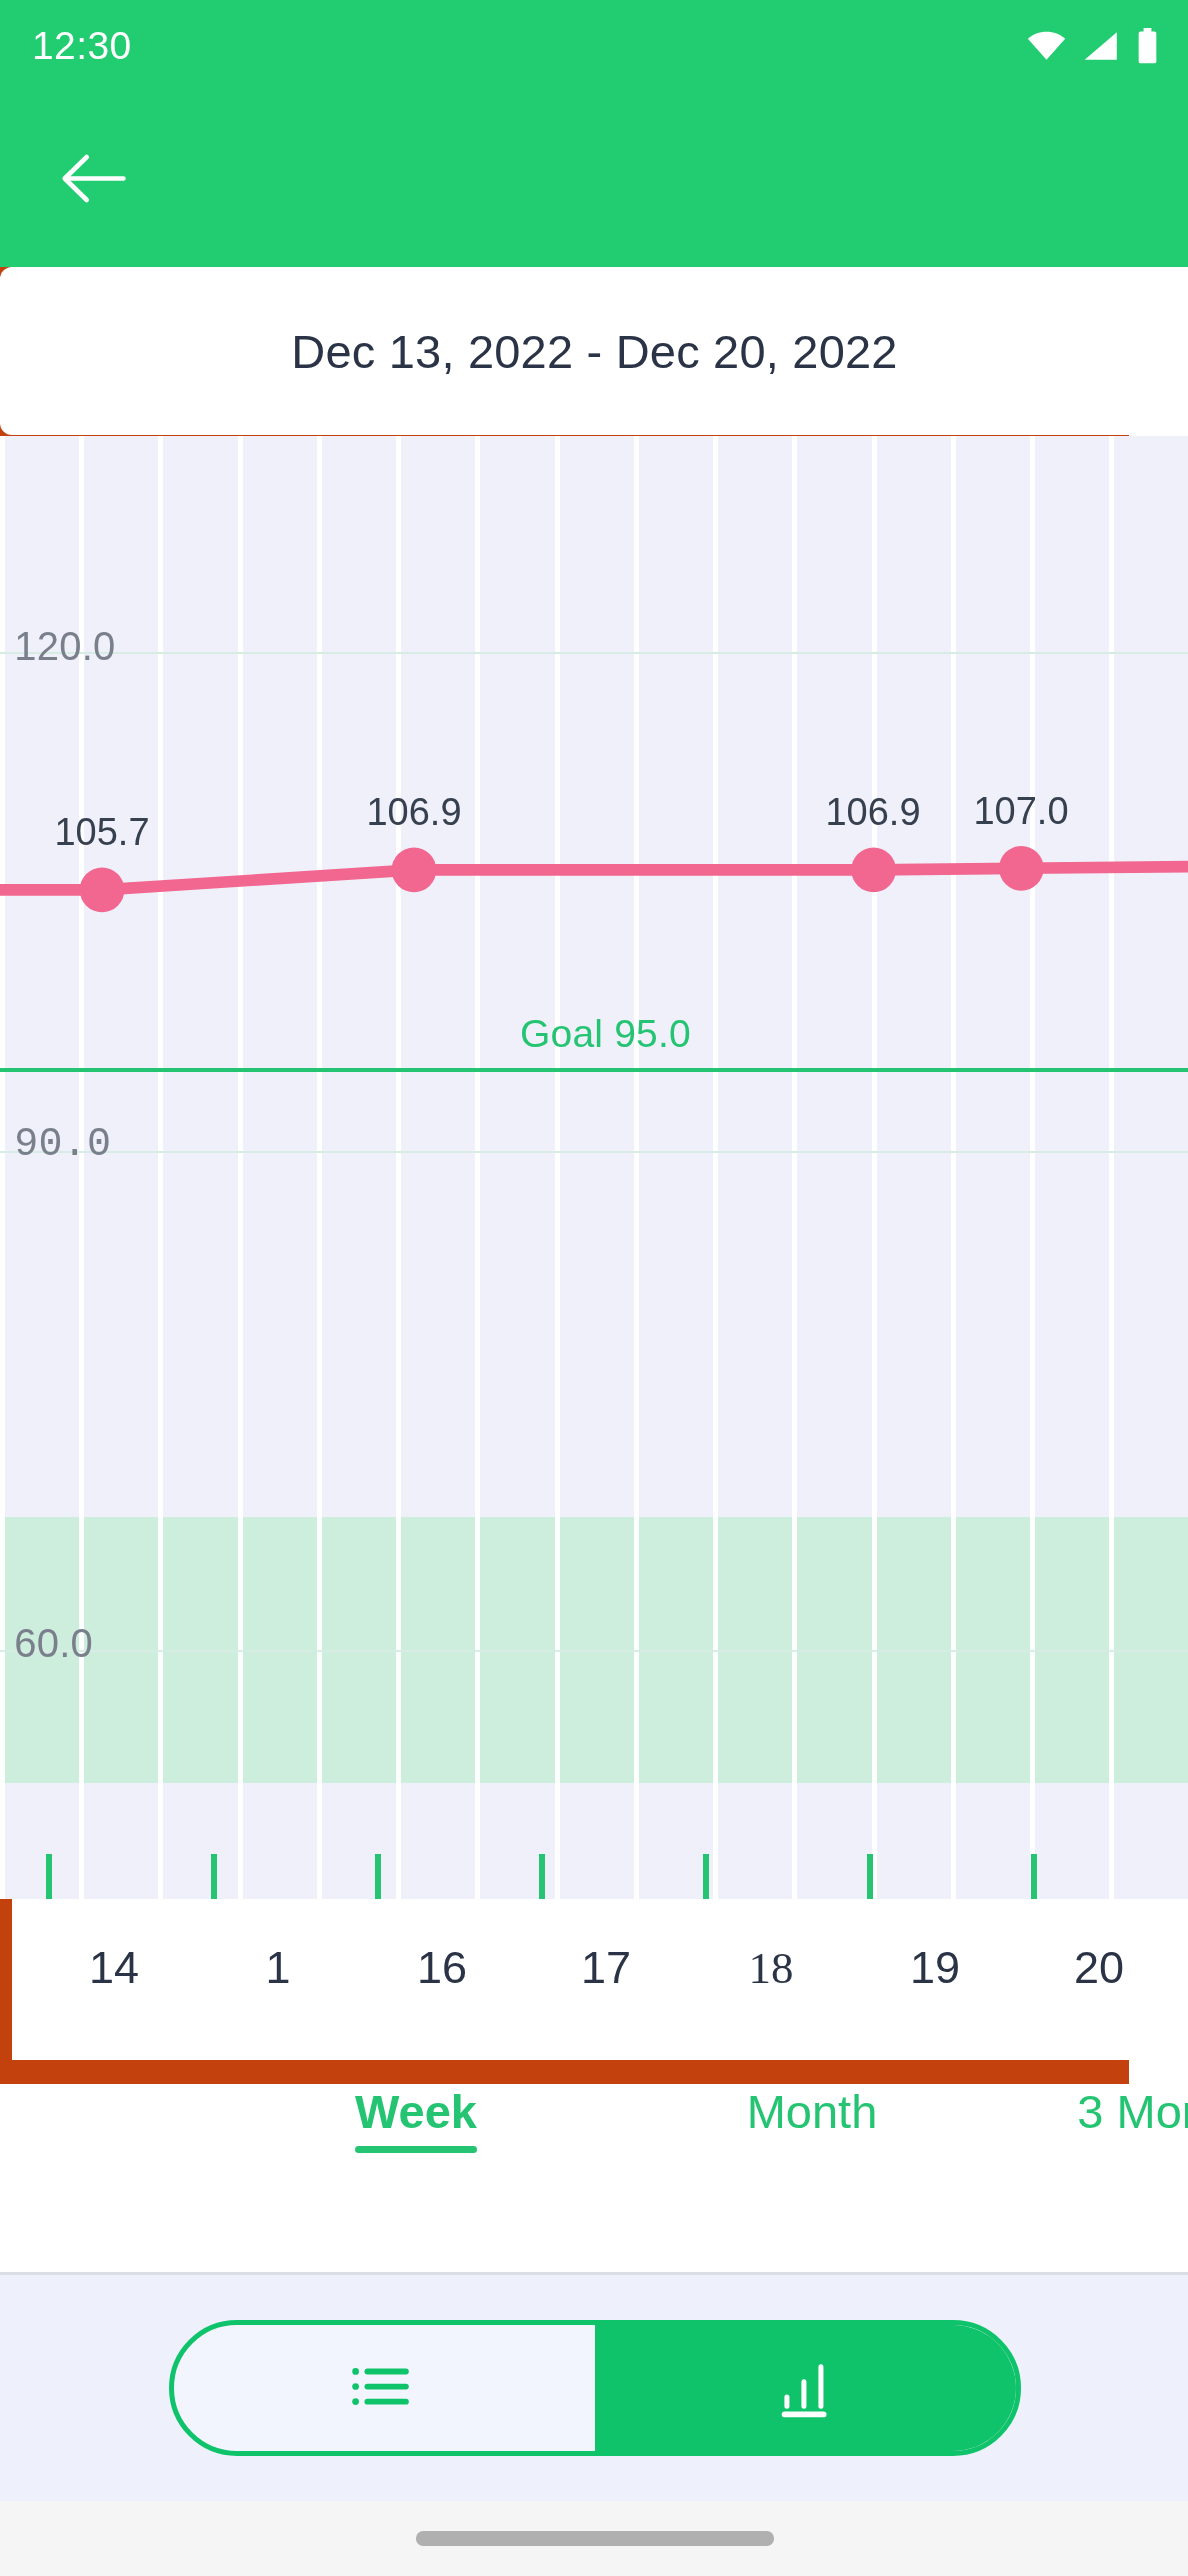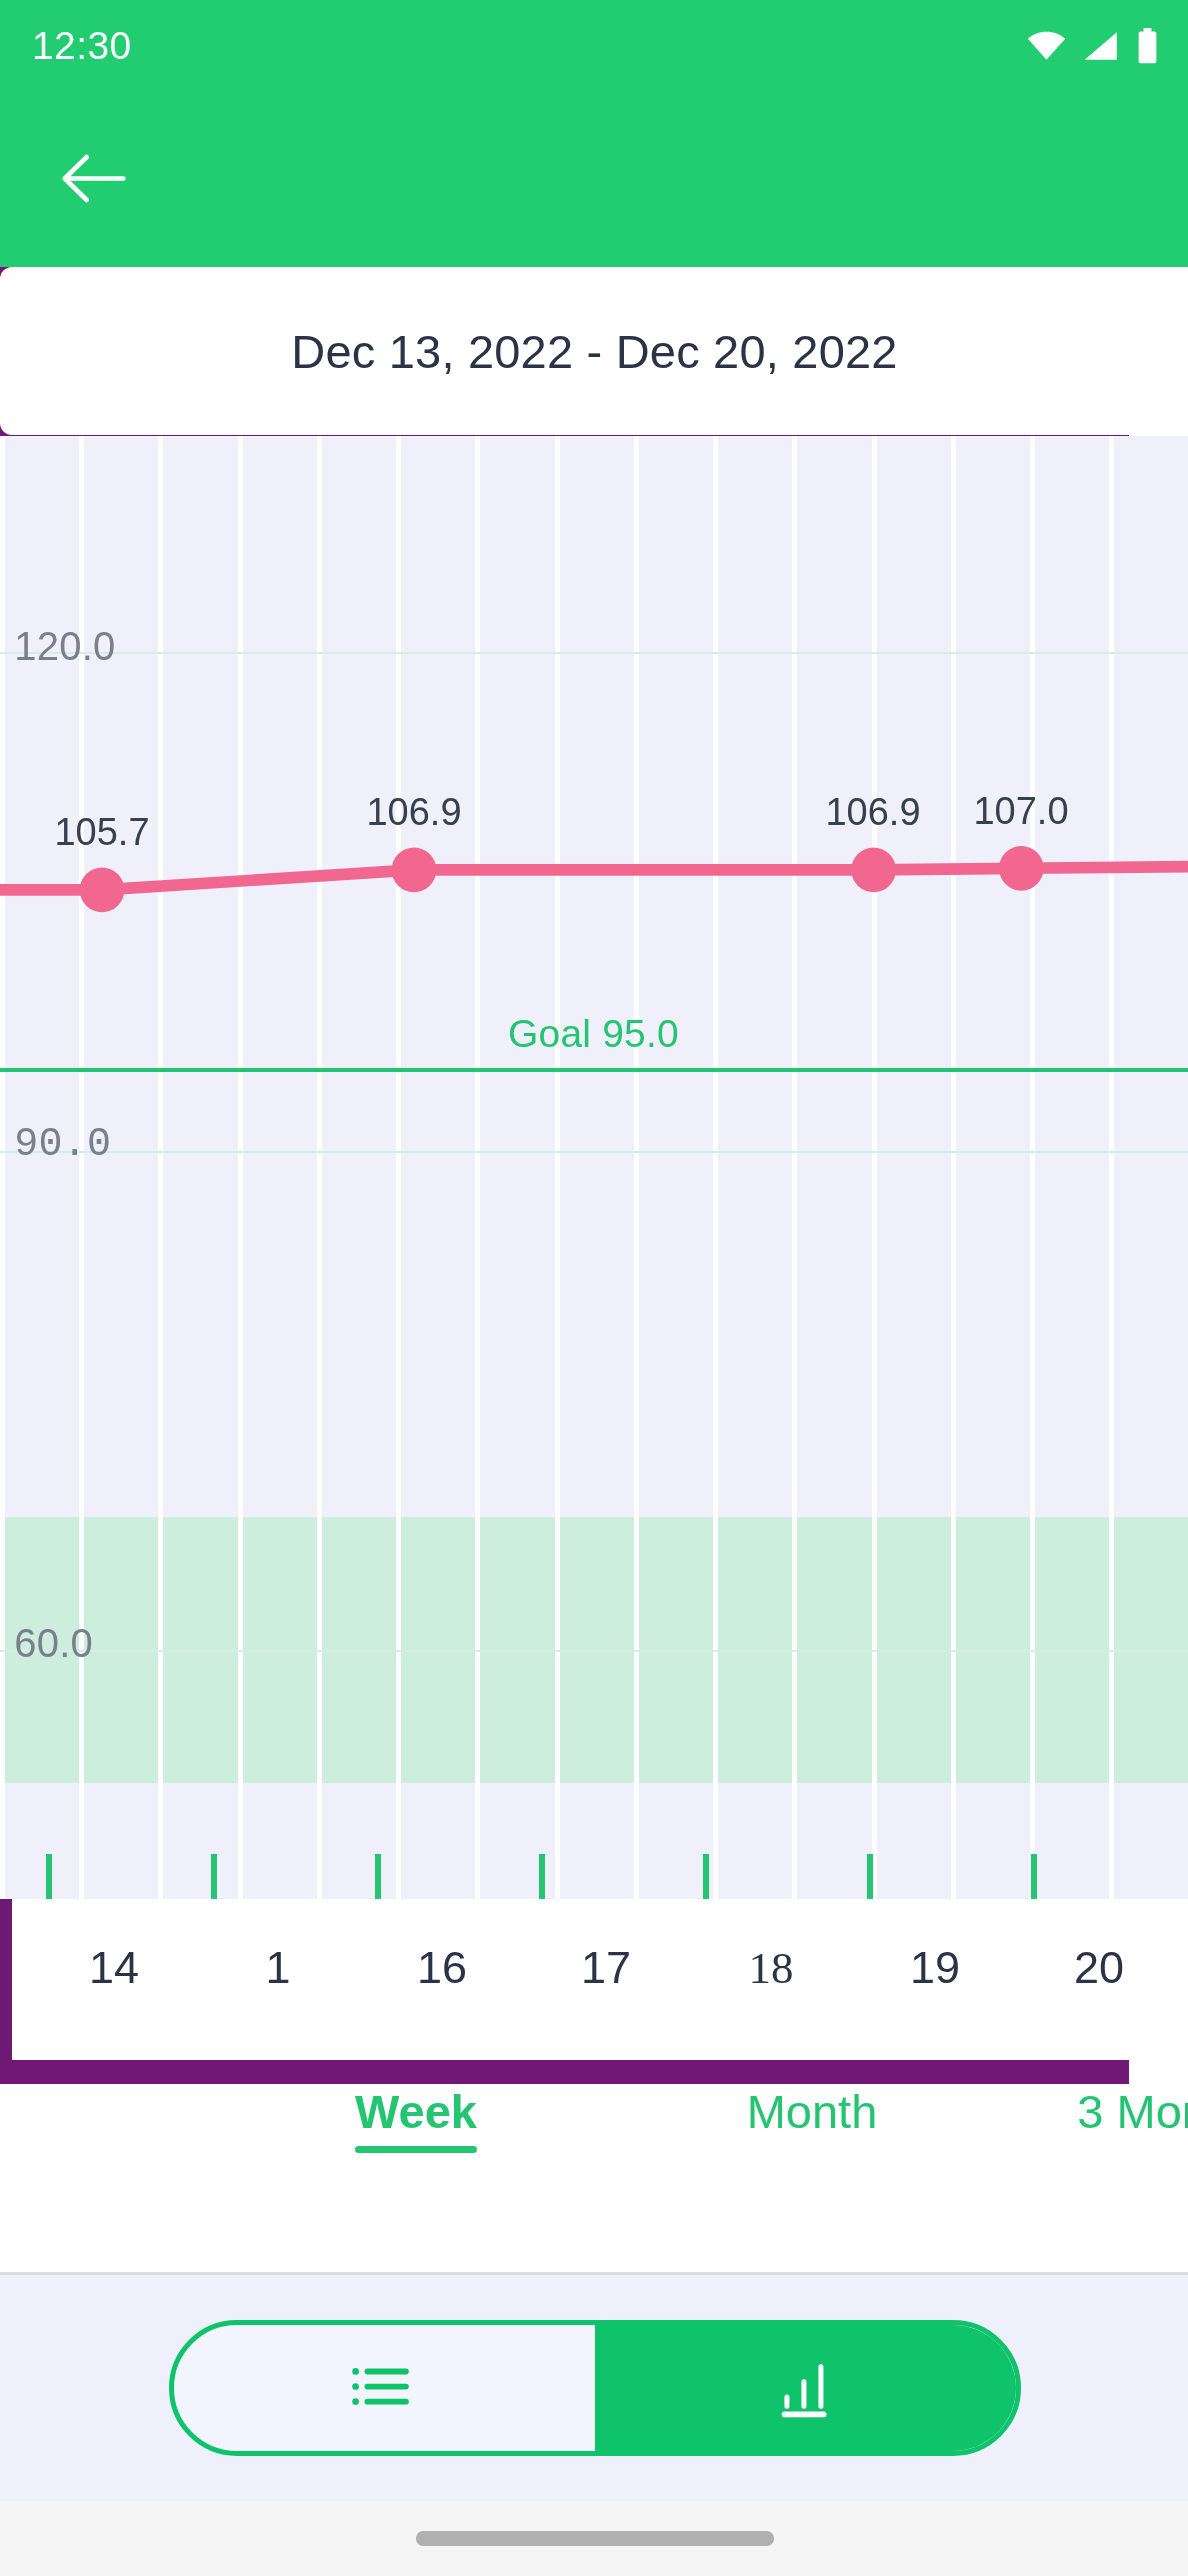--- a/index.html
+++ b/index.html
@@ -2,21 +2,21 @@
 <html style="font-size:14.3px"><head>
 <meta charset="utf-8">
 <style>
   * { margin:0; padding:0; box-sizing:border-box; }
   html,body { width:1189px; height:2576px; }
   body {
     font-family: "Liberation Sans", sans-serif;
     background:#ffffff;
     overflow:hidden;
   }
-  .phone { position:relative; width:1129px; height:2576px; background:#701a75; }
+  .phone { position:relative; width:1129px; height:2576px; background:#c2410c; }
 
   
   .statusbar {
     position:absolute; top:0; left:0; width:1189px; height:92px;
     background:#22cc71;
     display:flex; align-items:center; justify-content:space-between;
     padding:0 30px 0 32px;
   }
   .status-time { color:#ffffff; font-size:39px; letter-spacing:0.4px; }
   .status-icons { display:flex; align-items:center; gap:16px; }
@@ -202,21 +202,21 @@
       <div class="vgrid" style="left: 951px; background: rgb(255, 255, 255);"></div>
       <div class="vgrid" style="left: 1030px; background: rgb(255, 255, 255);"></div>
       <div class="vgrid" style="left: 1109px; background: rgb(255, 255, 255);"></div>
       <div class="hgrid" style="top: 216px;"></div>
       <div class="ylabel" style="top: 188px;">120.0</div>
       <div class="hgrid" style="top: 715px;"></div>
       <div class="ylabel" style="top: 686px; font-family: Liberation Mono, monospace;">90.0</div>
       <div class="hgrid" style="top: 1214px;"></div>
       <div class="ylabel" style="top: 1185px;">60.0</div>
       <div class="goal-line" style="top: 632px; background: rgb(36, 196, 114);"></div>
-      <div class="goal-label" style="top: 576px; left: 508px; color: rgb(36, 196, 114);">Goal 95.0</div>
+      <div class="goal-label" style="top: 576px; left: 520px; color: rgb(36, 196, 114);">Goal 95.0</div>
       <svg class="series-svg" width="1189" height="1463" viewBox="0 0 1329 1636">
         <polyline points="-10.0,507.5 113.8,507.5 462.6,485.2 976.6,485.2 1141.8,483.4 1339.0,481.4" fill="none" stroke="#f2678f" stroke-width="13" stroke-linejoin="round" stroke-linecap="round"></polyline>
         <circle cx="113.8" cy="507.5" r="25" fill="#f2678f"></circle>
         <circle cx="462.6" cy="485.2" r="25" fill="#f2678f"></circle>
         <circle cx="976.6" cy="485.2" r="25" fill="#f2678f"></circle>
         <circle cx="1141.8" cy="483.4" r="25" fill="#f2678f"></circle>
       </svg>
       <div class="pt-label" style="left: 102px; top: 375px;">105.7</div>
       <div class="pt-label" style="left: 414px; top: 355px;">106.9</div>
       <div class="pt-label" style="left: 873px; top: 355px;">106.9</div>

